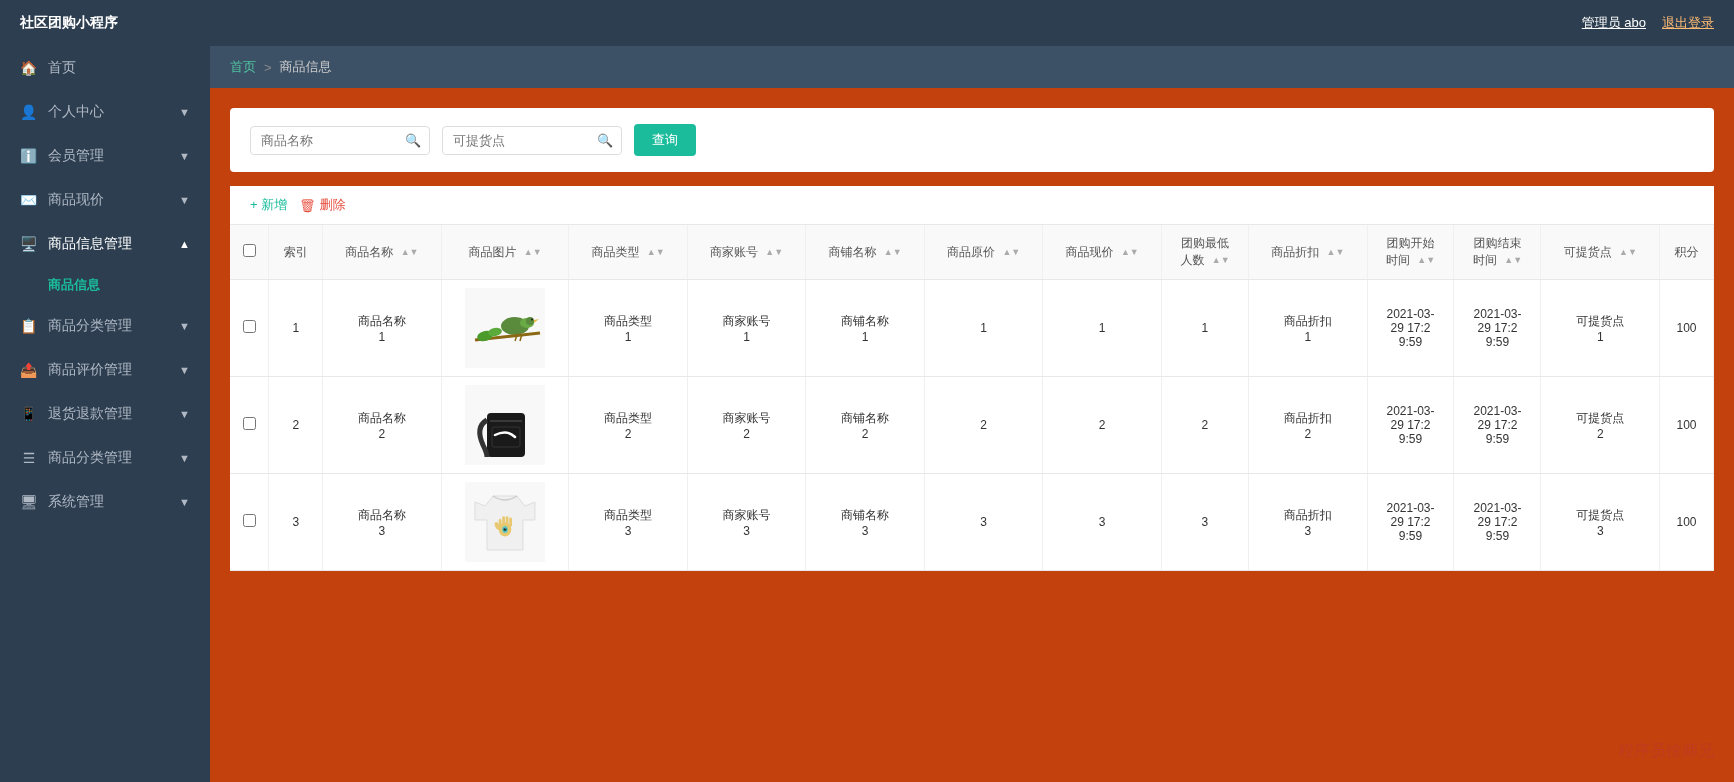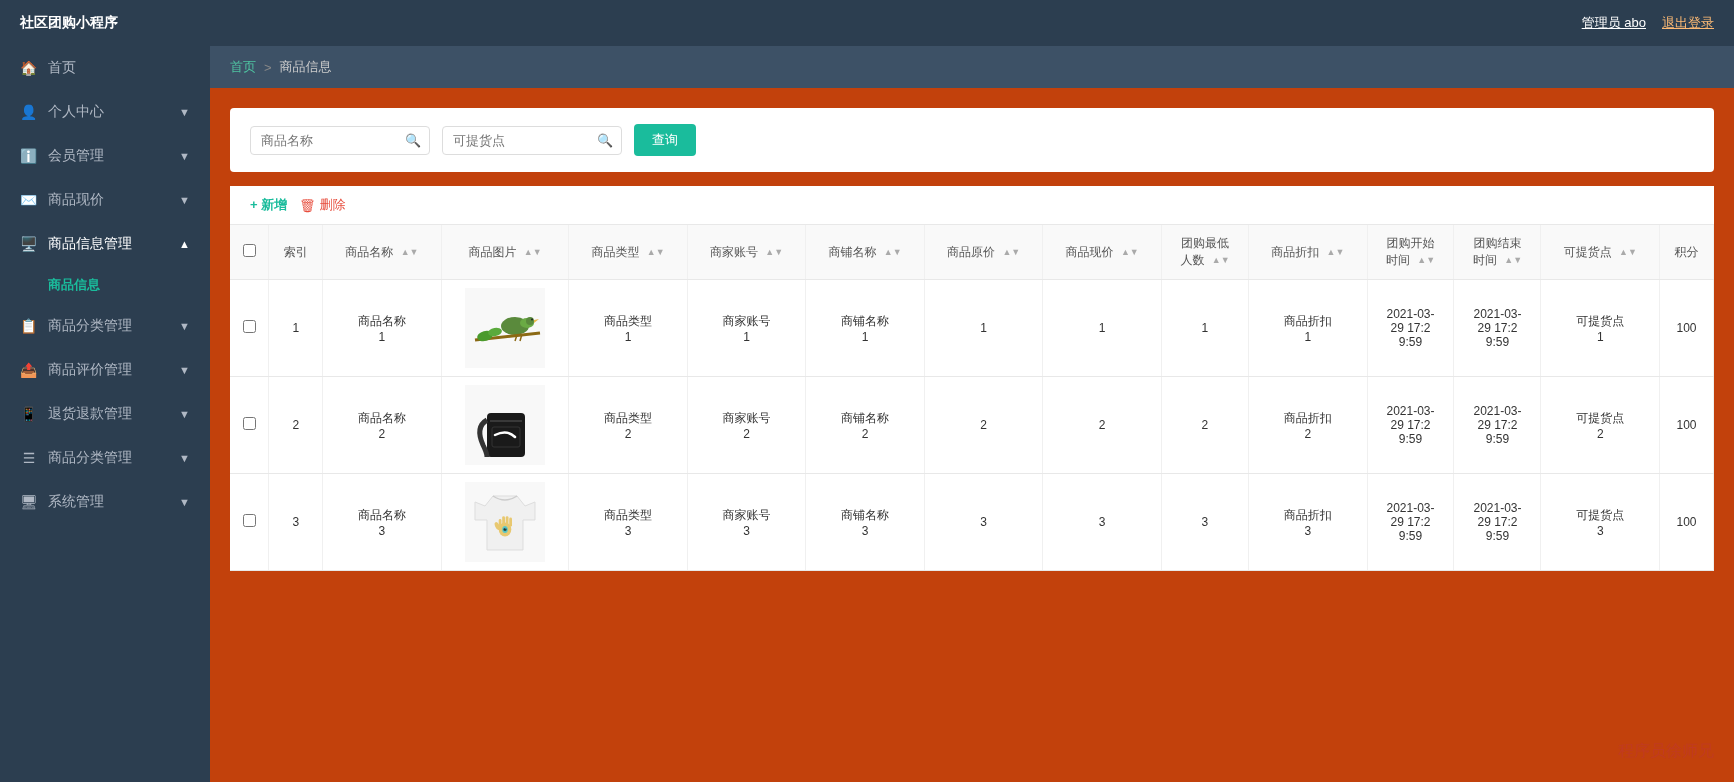--- a/index.html
+++ b/index.html
@@ -120,21 +120,21 @@
     
     .toolbar {
       background: #fff;
       padding: 10px 20px;
       display: flex;
       align-items: center;
       gap: 12px;
       margin-bottom: 0;
       border-bottom: 1px solid #e8e8e8;
     }
-    .btn-add { color: #1abc9c; cursor: pointer; font-size: 13px; display: flex; align-items: center; gap: 4px; font-weight: bold; }
+    .btn-add { color: #1abc9c; cursor: pointer; font-size: 13px; display: flex; align-items: center; gap: 4px; }
     .btn-delete { color: #e74c3c; cursor: pointer; font-size: 13px; display: flex; align-items: center; gap: 4px; }
 
     
     .table-wrap { background: #fff; overflow-x: auto; }
     table { width: 100%; border-collapse: collapse; font-size: 12px; min-width: 1400px; }
     thead tr { background: #f9f9f9; }
     th {
       padding: 10px 8px;
       text-align: center;
       font-weight: normal;

